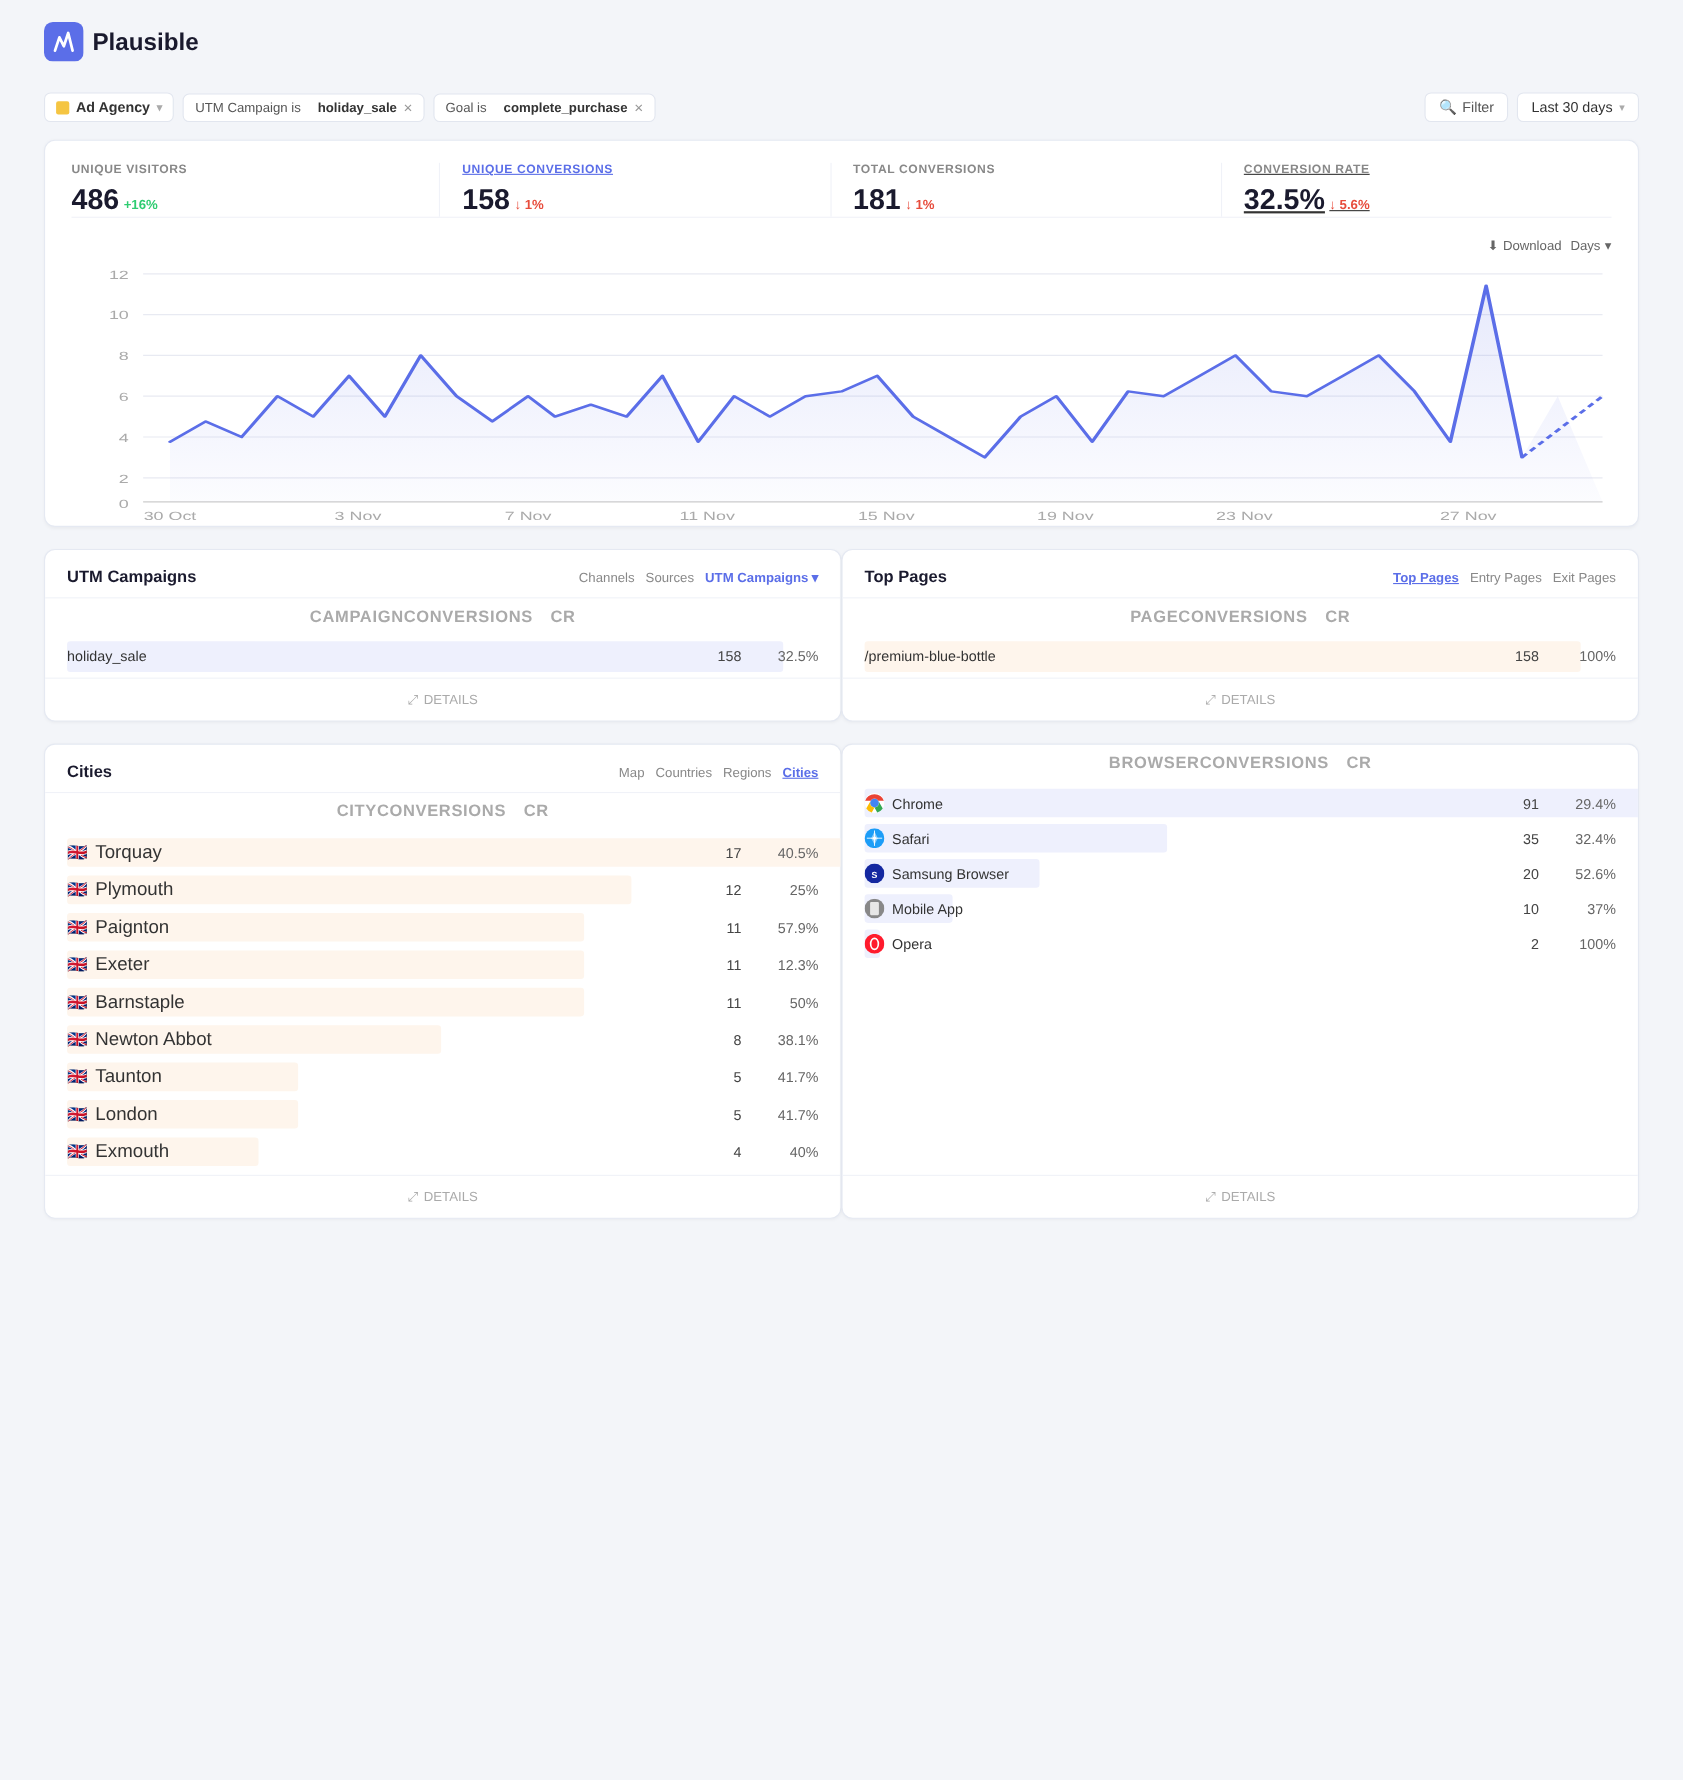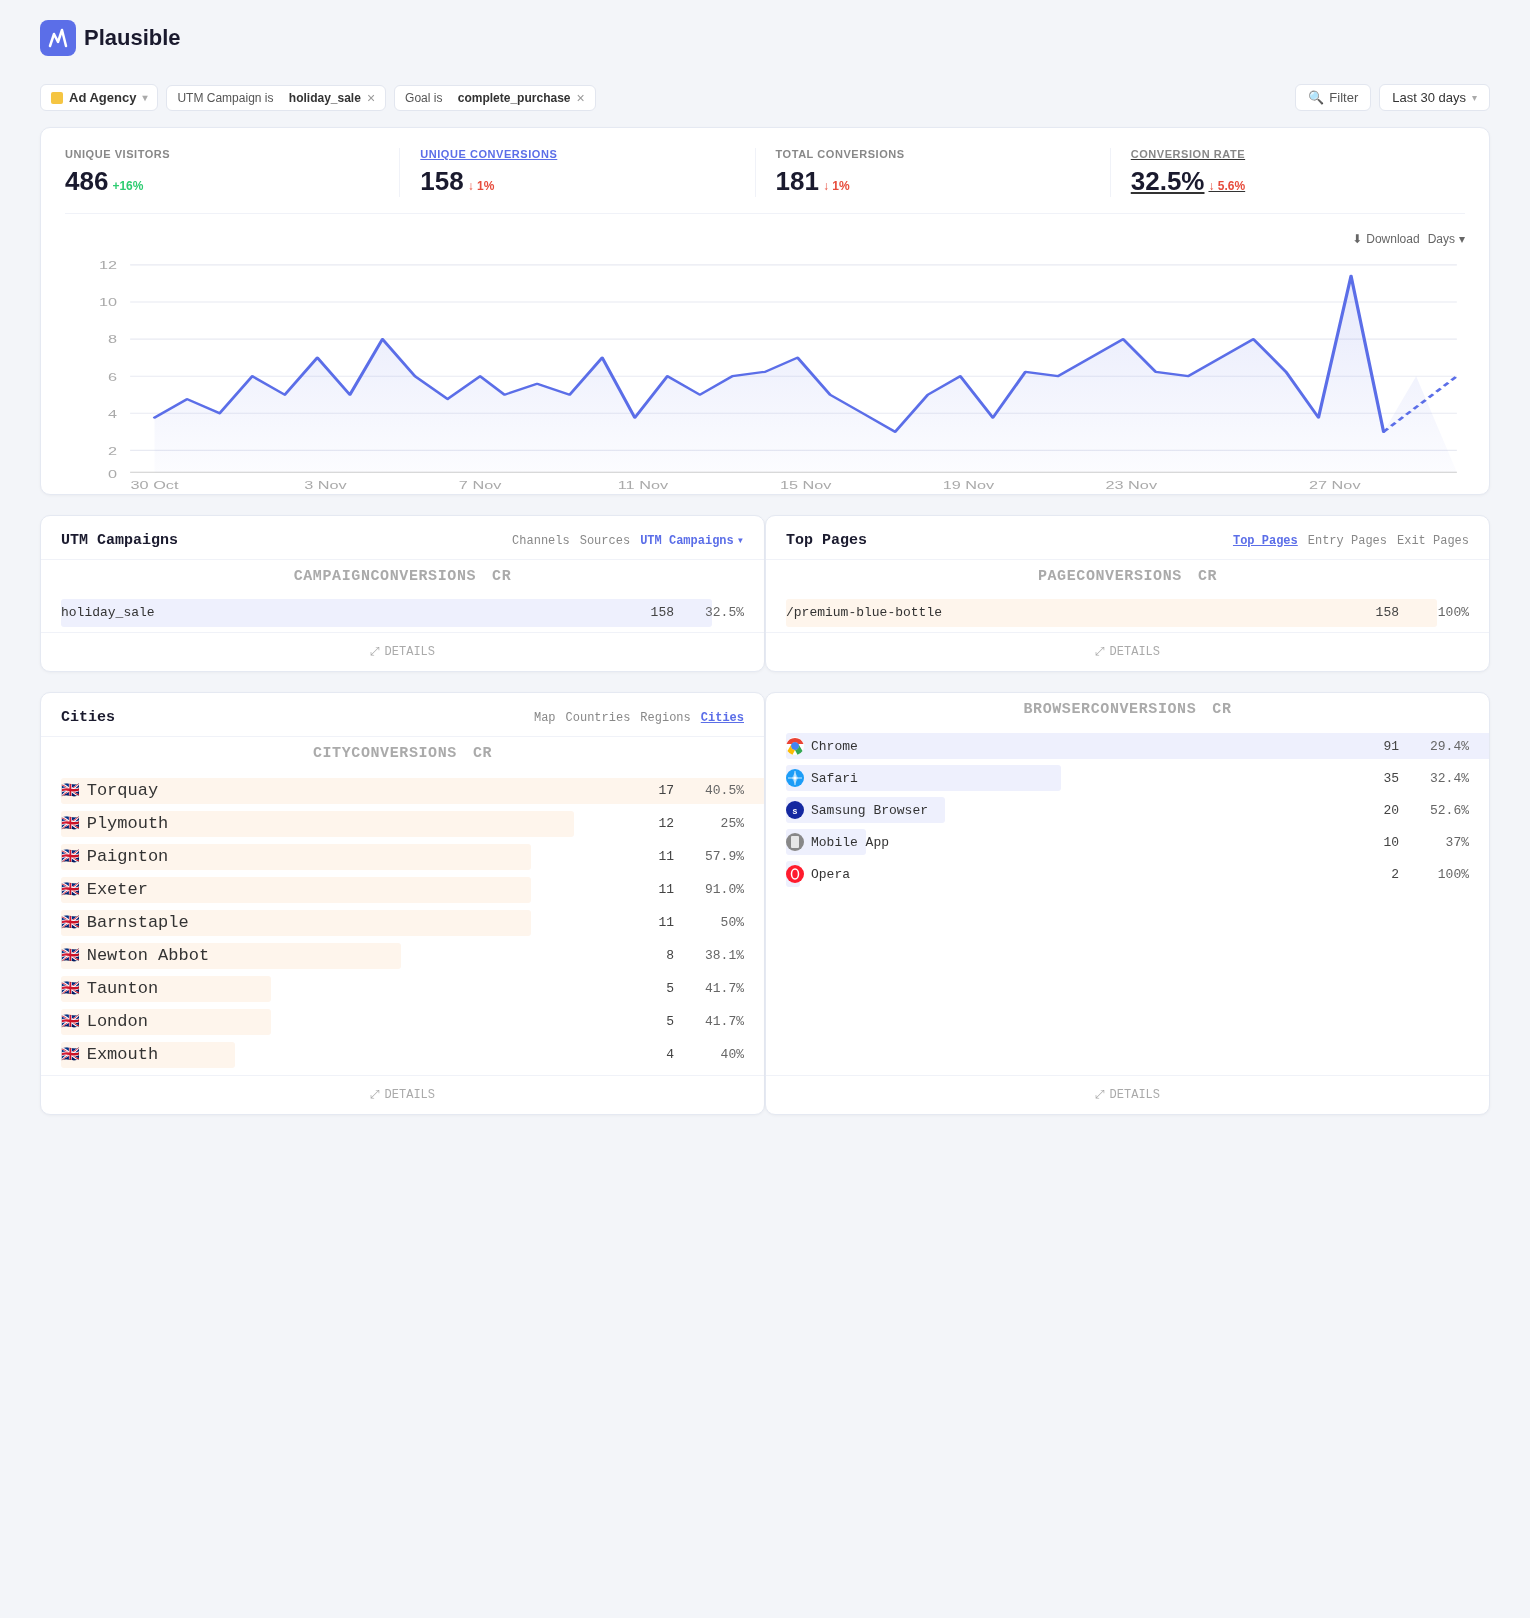--- a/index.html
+++ b/index.html
@@ -108,21 +108,20 @@
       border-radius: 10px;
       border: 1px solid #e5e9f2;
       padding: 20px 24px 0;
       margin-bottom: 20px;
       box-shadow: 0 1px 3px rgba(0,0,0,0.04);
     }
     .stats-row {
       display: flex;
       gap: 0;
       border-bottom: 1px solid #f0f2f8;
-      padding-bottom: 16px;
       margin-bottom: 10px;
     }
     .stat-item {
       flex: 1;
       padding: 0 20px 0 0;
       border-right: 1px solid #f0f2f8;
       margin-right: 20px;
     }
     .stat-item:last-child {
       border-right: none;
@@ -176,21 +175,20 @@
     .chart-container {
       width: 100%;
       height: 240px;
       position: relative;
     }
     
     .two-col {
       display: grid;
       grid-template-columns: 1fr 1fr;
       margin-bottom: 20px;
-      font-family: Liberation Mono, monospace;
     }
     .panel-card {
       background: #fff;
       border-radius: 10px;
       border: 1px solid #e5e9f2;
       box-shadow: 0 1px 3px rgba(0,0,0,0.04);
       overflow: hidden;
       display: flex;
       flex-direction: column;
     }
@@ -636,21 +634,21 @@
     </div>
   </div>
           <div class="city-row">
     <div class="city-bar" style="width:65%;"></div>
     <div class="city-left">
       <span class="flag">🇬🇧</span>
       <span class="city-name">Exeter</span>
     </div>
     <div class="row-stats">
       <span class="row-conv">11</span>
-      <span class="row-cr">91.0%</span>
+      <span class="row-cr">12.3%</span>
     </div>
   </div>
           <div class="city-row">
     <div class="city-bar" style="width:65%;"></div>
     <div class="city-left">
       <span class="flag">🇬🇧</span>
       <span class="city-name">Barnstaple</span>
     </div>
     <div class="row-stats">
       <span class="row-conv">11</span>

